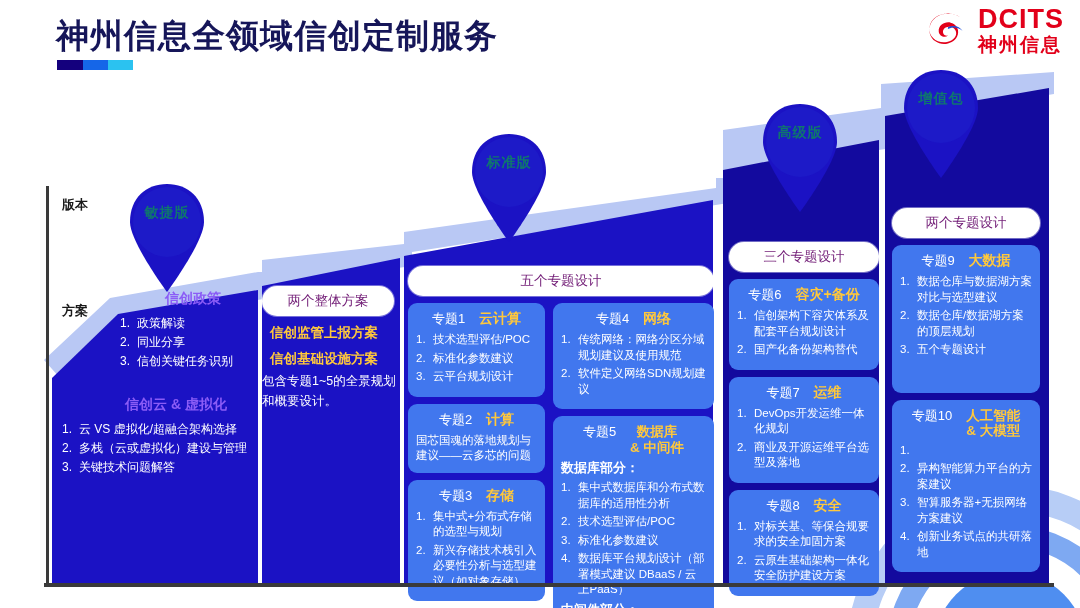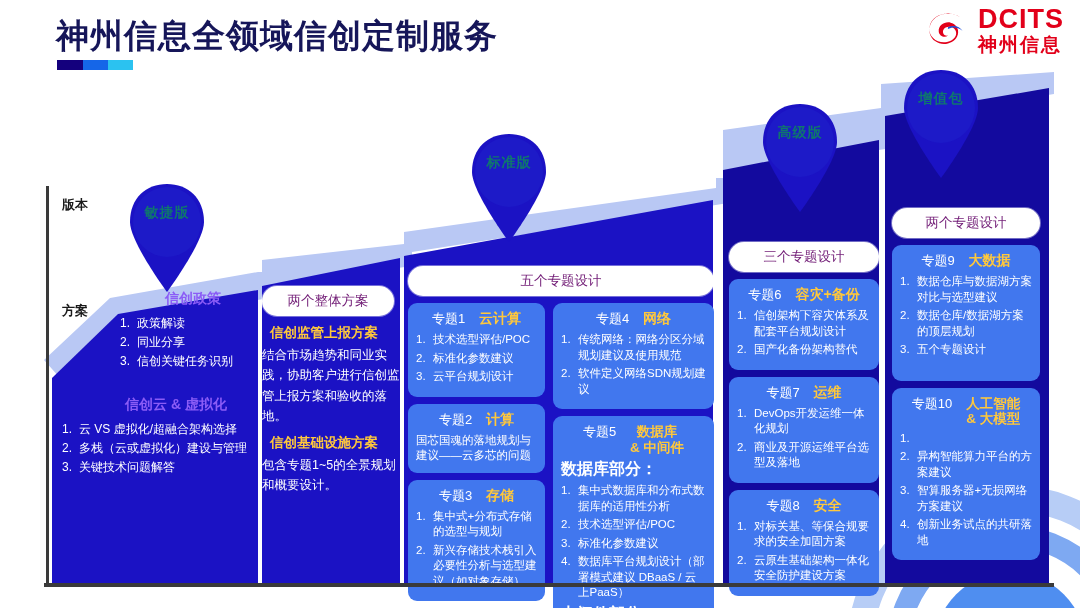--- a/index.html
+++ b/index.html
@@ -72,21 +72,21 @@
     margin-bottom:7px; color:#ffffff;
   }
   .card-hd { display:flex; align-items:baseline; justify-content:center; gap:14px; margin-bottom:4px; }
   .card-no { font-size:13px; color:#ffffff; font-weight:500; }
   .card-topic { font-size:14px; color:#ffc83c; font-weight:bold; line-height:1.15; text-align:center;}
   .card-topic.two { font-size:13.5px; }
   .ol { list-style:none; }
   .ol li { display:flex; gap:6px; font-size:11.5px; line-height:1.35; margin-bottom:3px; color:#fff; }
   .ol li .n { flex:0 0 auto; min-width:11px; }
   .ol li .t { flex:1 1 auto; }
-  .sub-lbl { font-size:16px; font-weight:bold; color:#fff; margin:3px 0 3px; }
+  .sub-lbl { font-size:13px; font-weight:bold; color:#fff; margin:3px 0 3px; }
   .free-txt { font-size:11.5px; line-height:1.35; color:#fff; }
 
   
   #col1 { left:120px; top:290px; width:146px; }
   #col1 .sec-head { font-size:14px; }
   #col1 .ol li { font-size:12px; }
   #col1 .wide { width:228px; margin-left:-58px; }
 
   #col2 { left:262px; top:286px; width:138px; }
   #col2 .pill { width:132px; }
@@ -215,21 +215,20 @@
             <span class="n">3.</span>
             <span class="t">关键技术问题解答</span>
           </li>
       </ul>
     </div>
   </div>
 
   <div class="col" id="col2">
     <div class="pill">两个整体方案</div>
     <div class="hd2">信创监管上报方案</div>
-    <div class="p2">结合市场趋势和同业实践，协助客户进行信创监管上报方案和验收的落地。</div>
     <div class="hd2">信创基础设施方案</div>
     <div class="p2">包含专题1~5的全景规划和概要设计。</div>
   </div>
 
   <div class="col" id="col3">
     <div class="pill">五个专题设计</div>
     <div class="cols">
       <div class="cl">
 
         <div class="card">
@@ -388,21 +387,21 @@
         </ul>
       </div>
 
     </div>
   </div>
 
   <div class="col" id="col6">
     <div class="pill">两个专题设计</div>
     <div class="inner">
 
-      <div class="card" style="padding-bottom:20px;">
+      <div class="card" style="padding-bottom:32px;">
         <div class="card-hd">
           <span class="card-no">专题9</span>
           <span class="card-topic">大数据</span>
         </div>
         <ul class="ol">
           <li>
               <span class="n">1.</span>
               <span class="t">数据仓库与数据湖方案对比与选型建议</span>
             </li>
           <li>

